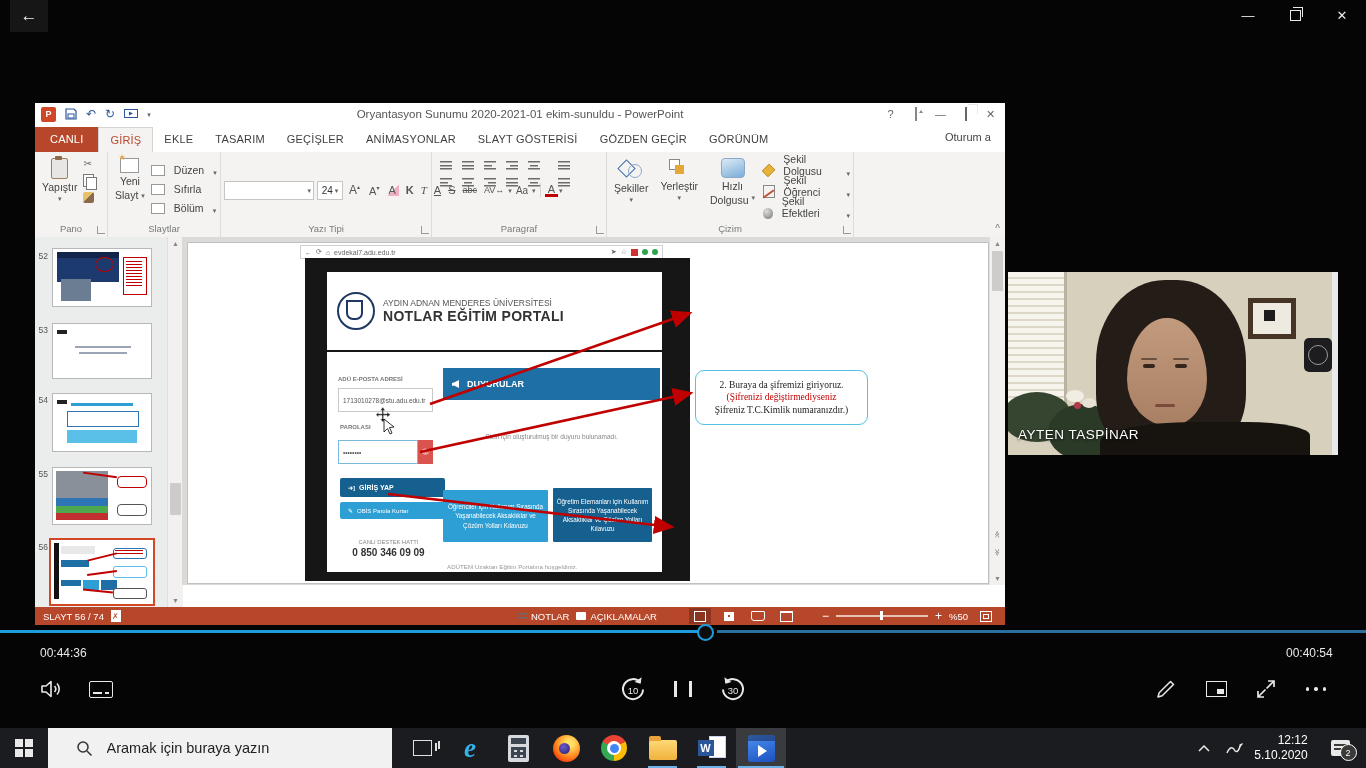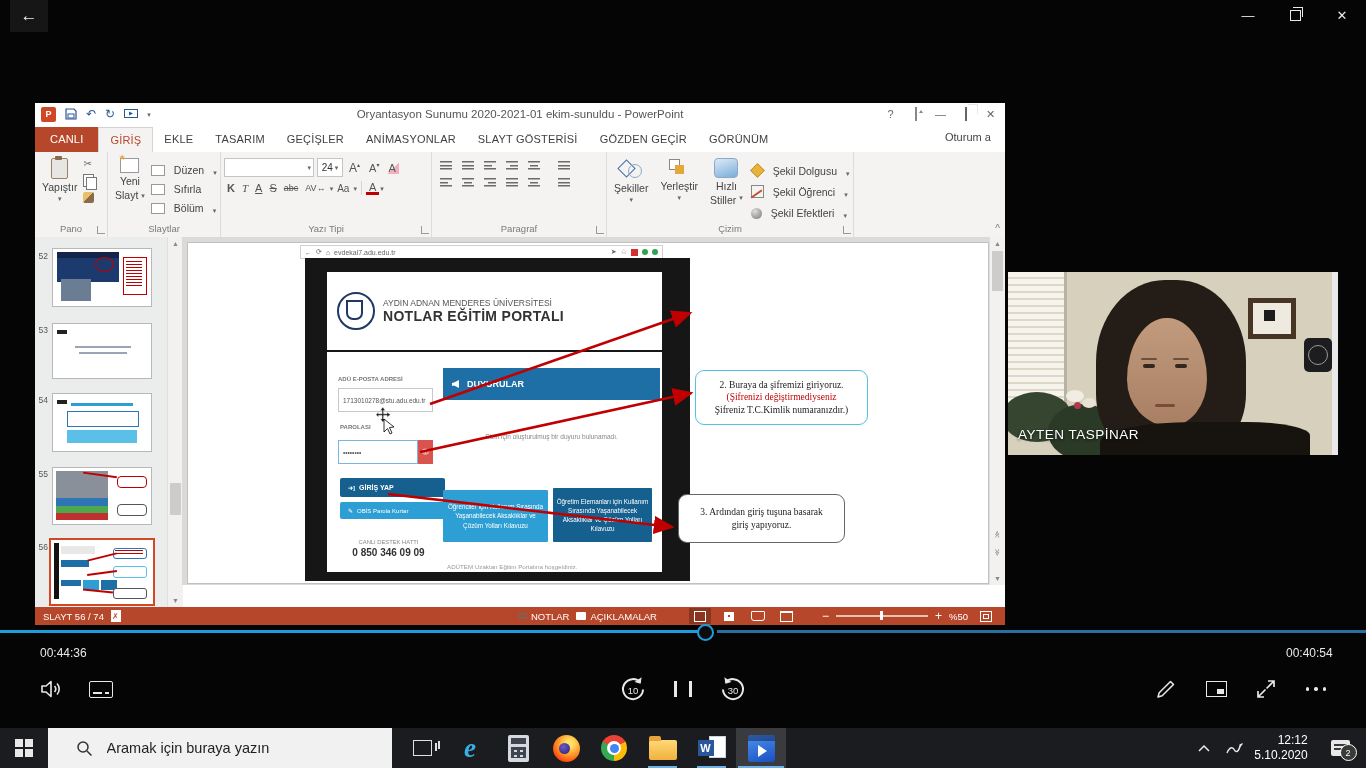--- a/index.html
+++ b/index.html
@@ -278,21 +278,21 @@
                 <span class="ico-slide-s"></span>
                 <span>Bölüm</span>
                 <span class="dd">▾</span>
               </span>
           </div>
         </div>
         <div class="rlabel"><span>Slaytlar</span></div>
       </div>
 
       <div class="rgroup" style="width:210px">
-        <div class="rcontent" style="flex-direction:column;gap:4px;padding-top:6px">
+        <div class="rcontent" style="flex-direction:row;gap:4px;padding-top:6px">
           <div style="display:flex;gap:3px;align-items:center">
             <span class="fontbox">
                 <span class="dd">▾</span>
               </span>
             <span class="sizebox">
                 <span>24</span>
                 <span class="dd">▾</span>
               </span>
             <span class="lt" style="font-size:12px"><span>A</span><sup style="font-size:6px">▴</sup></span>
             <span class="lt"><span>A</span><sup style="font-size:6px">▾</sup></span>
@@ -347,21 +347,21 @@
           </div>
           <div class="bigbtn">
             <span class="ico-arrange"></span>
             <span>Yerleştir</span>
             <span class="dd">▾</span>
           </div>
           <div class="bigbtn">
             <span class="ico-quick"></span>
             <span>Hızlı</span>
             <span style="display:flex;gap:3px">
-                <span>Stiller</span>
+                <span>Dolgusu</span>
                 <span class="dd">▾</span>
               </span>
           </div>
           <div class="minicol" style="gap:4px;padding-top:4px">
             <span class="smallrow">
                 <span class="srow-ico ico-fill"></span>
                 <span>Şekil Dolgusu</span>
                 <span class="dd">▾</span>
               </span>
             <span class="smallrow">
@@ -501,22 +501,20 @@
             </marker>
           </defs>
           <line x1="242" y1="161" x2="502" y2="70" stroke="#c00000" stroke-width="2.6" marker-end="url(#arr)"></line>
           <line x1="232" y1="209" x2="503" y2="150" stroke="#c00000" stroke-width="2.6" marker-end="url(#arr)"></line>
           <line x1="200" y1="251" x2="484" y2="284" stroke="#c00000" stroke-width="2.6" marker-end="url(#arr)"></line>
         </svg>
 
         <div class="callout" style="left:507px;top:127px;width:173px;height:55px;border:1.6px solid #53c1e0;border-radius:9px"><span><span class="sg-k">2. Buraya da şifremizi giriyoruz.
 </span><span class="sg-r">(Şifrenizi değiştirmediyseniz</span><span class="sg-k">
 Şifreniz T.C.Kimlik numaranızdır.)</span></span></div>
-        <div class="callout" style="left:490px;top:251px;width:167px;height:49px;border:1.6px solid #666;border-radius:9px"><span><span class="sg-k">3. Ardından giriş tuşuna basarak
-giriş yapıyoruz.</span></span></div>
 
         <svg class="abs" style="left:186px;top:164px" width="26" height="28" viewBox="0 0 26 28">
           <path d="M8 0l3 4H9v4h4V6l4 3-4 3v-2H9v4h2l-3 4-3-4h2v-4H3v2L0 9l3-3v2h4V4H5z" transform="translate(2,0) scale(0.85)" fill="#222" stroke="#fff" stroke-width="0.6"></path>
           <path d="M10 12 L10 25 L13.5 21.5 L16 27 L18 26 L15.5 20.5 L20 20 Z" fill="#fff" stroke="#000" stroke-width="0.8"></path>
         </svg>
       </div>
 
       <div class="escroll">
         <span class="sarrow" style="top:0">▲</span>
         <span class="sthumb" style="top:14px;height:40px"></span>

